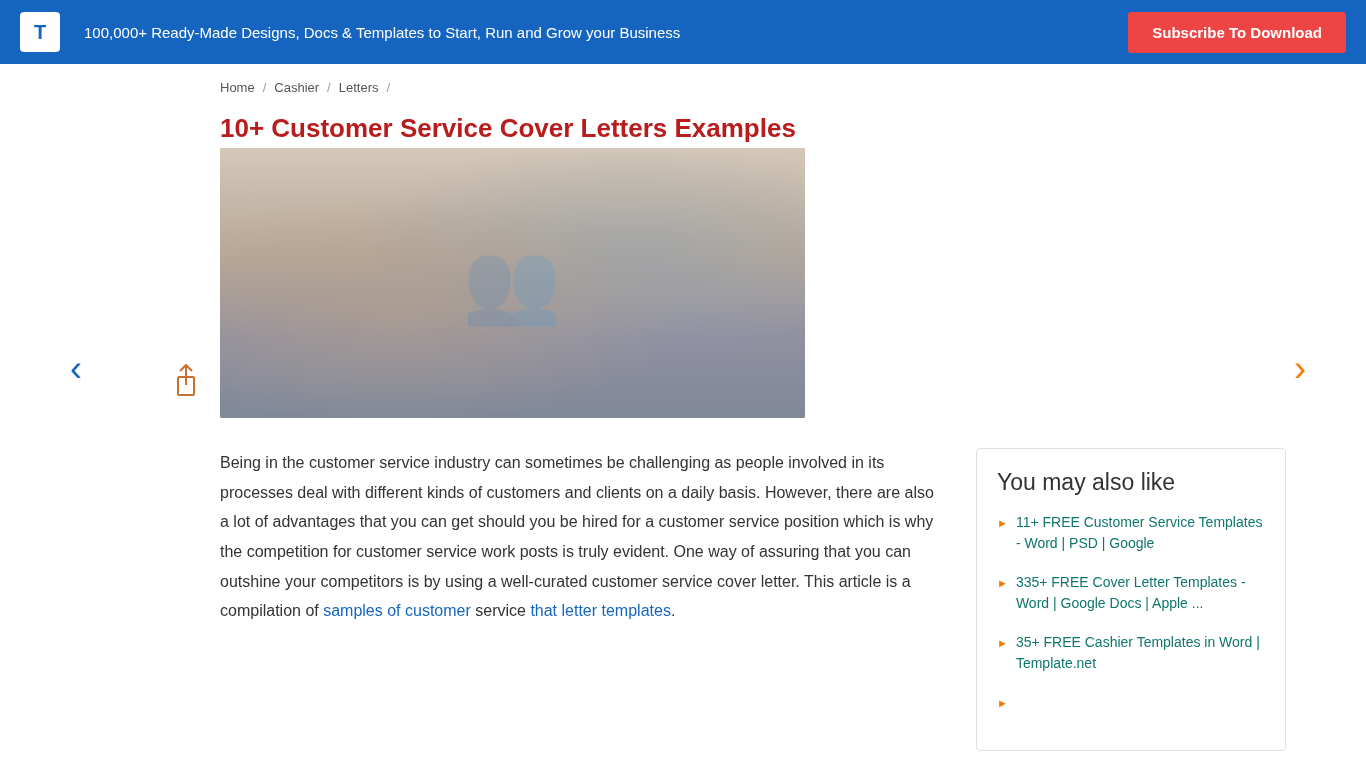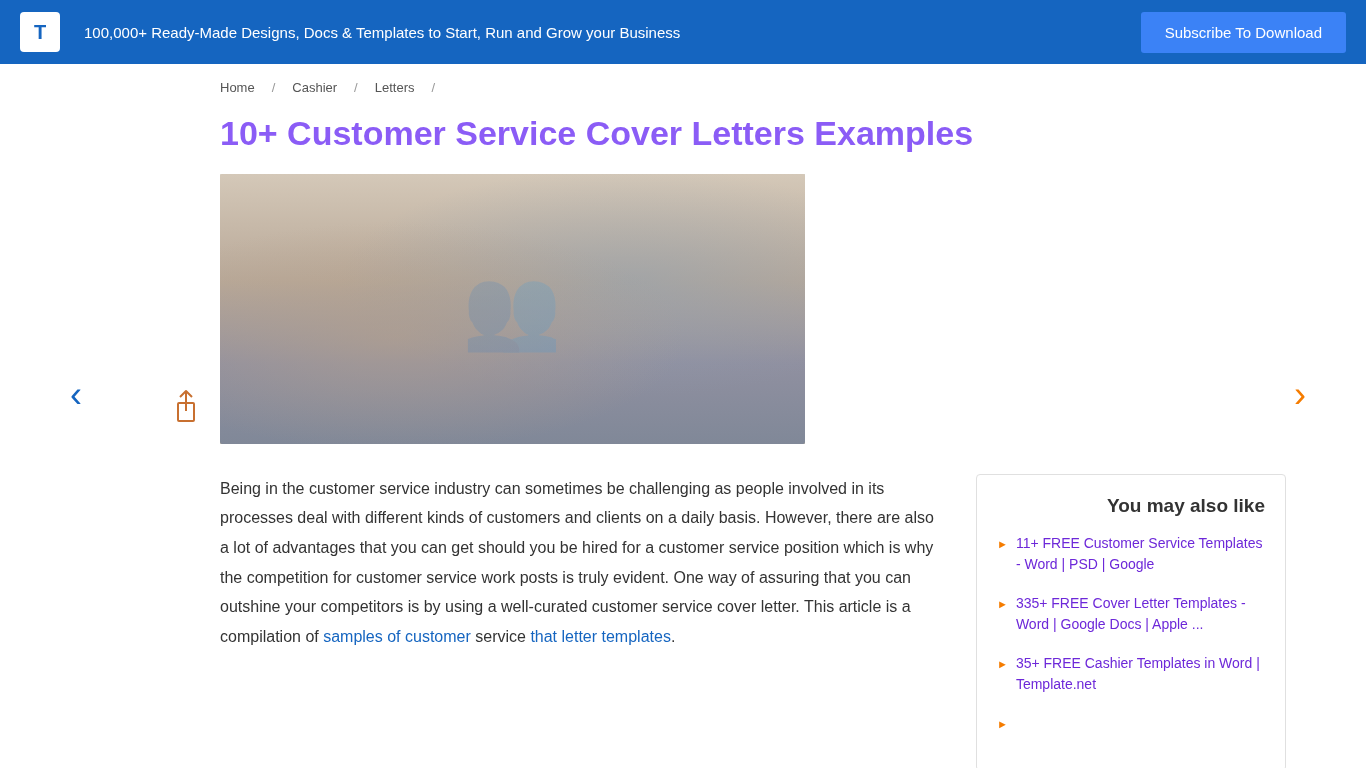--- a/index.html
+++ b/index.html
@@ -32,59 +32,59 @@
       color: #1565c0;
       flex-shrink: 0;
     }
     .banner-text {
       color: #fff;
       font-size: 15px;
       font-weight: 500;
       margin-left: 8px;
     }
     .subscribe-btn {
-      background: #3b82f6;
+      background: #ef4444;
       color: #fff;
       border: none;
       padding: 12px 24px;
       font-size: 15px;
-      font-weight: normal;
+      font-weight: bold;
       cursor: pointer;
       border-radius: 3px;
       white-space: nowrap;
     }
 
     
     .content-area {
       max-width: 1366px;
       padding: 0 60px;
     }
 
     
     .breadcrumb {
       display: flex;
       align-items: center;
-      gap: 17px;
+      gap: 8px;
       padding: 16px 0 10px 0;
       font-size: 13px;
       color: #555;
       margin-left: 160px;
     }
     .breadcrumb a {
       color: #555;
       text-decoration: none;
     }
     .breadcrumb .sep { color: #999; }
 
     
     .page-title {
-      font-size: 34px;
+      font-size: 26px;
       font-weight: bold;
-      color: #8b5cf6;
-      margin: 8px 0 20px 160px;
+      color: #b91c1c;
+      margin: 8px 0 4px 160px;
       line-height: 1.2;
     }
 
     
     .main-layout {
       display: flex;
       position: relative;
       margin: 0;
     }
 
@@ -183,42 +183,41 @@
       width: 310px;
       flex-shrink: 0;
     }
     .sidebar-box {
       border: 1px solid #e0e0e0;
       border-radius: 4px;
       padding: 20px;
       background: #fff;
     }
     .sidebar-title {
-      font-size: 19px;
-      font-weight: bold;
+      font-size: 23px;
+      font-weight: normal;
       color: #333;
       margin-bottom: 16px;
-      text-align: right;
     }
     .sidebar-item {
       display: flex;
       align-items: flex-start;
       gap: 8px;
       margin-bottom: 18px;
       font-size: 14px;
       line-height: 1.5;
     }
     .sidebar-item .arrow {
       color: #f57c00;
       font-size: 11px;
       margin-top: 3px;
       flex-shrink: 0;
     }
     .sidebar-item a {
-      color: #6d28d9;
+      color: #0f766e;
       text-decoration: none;
       font-size: 14px;
       line-height: 1.5;
     }
   </style>
 </head>
 <body>
 
 <header class="top-banner">
   <div class="banner-left">

